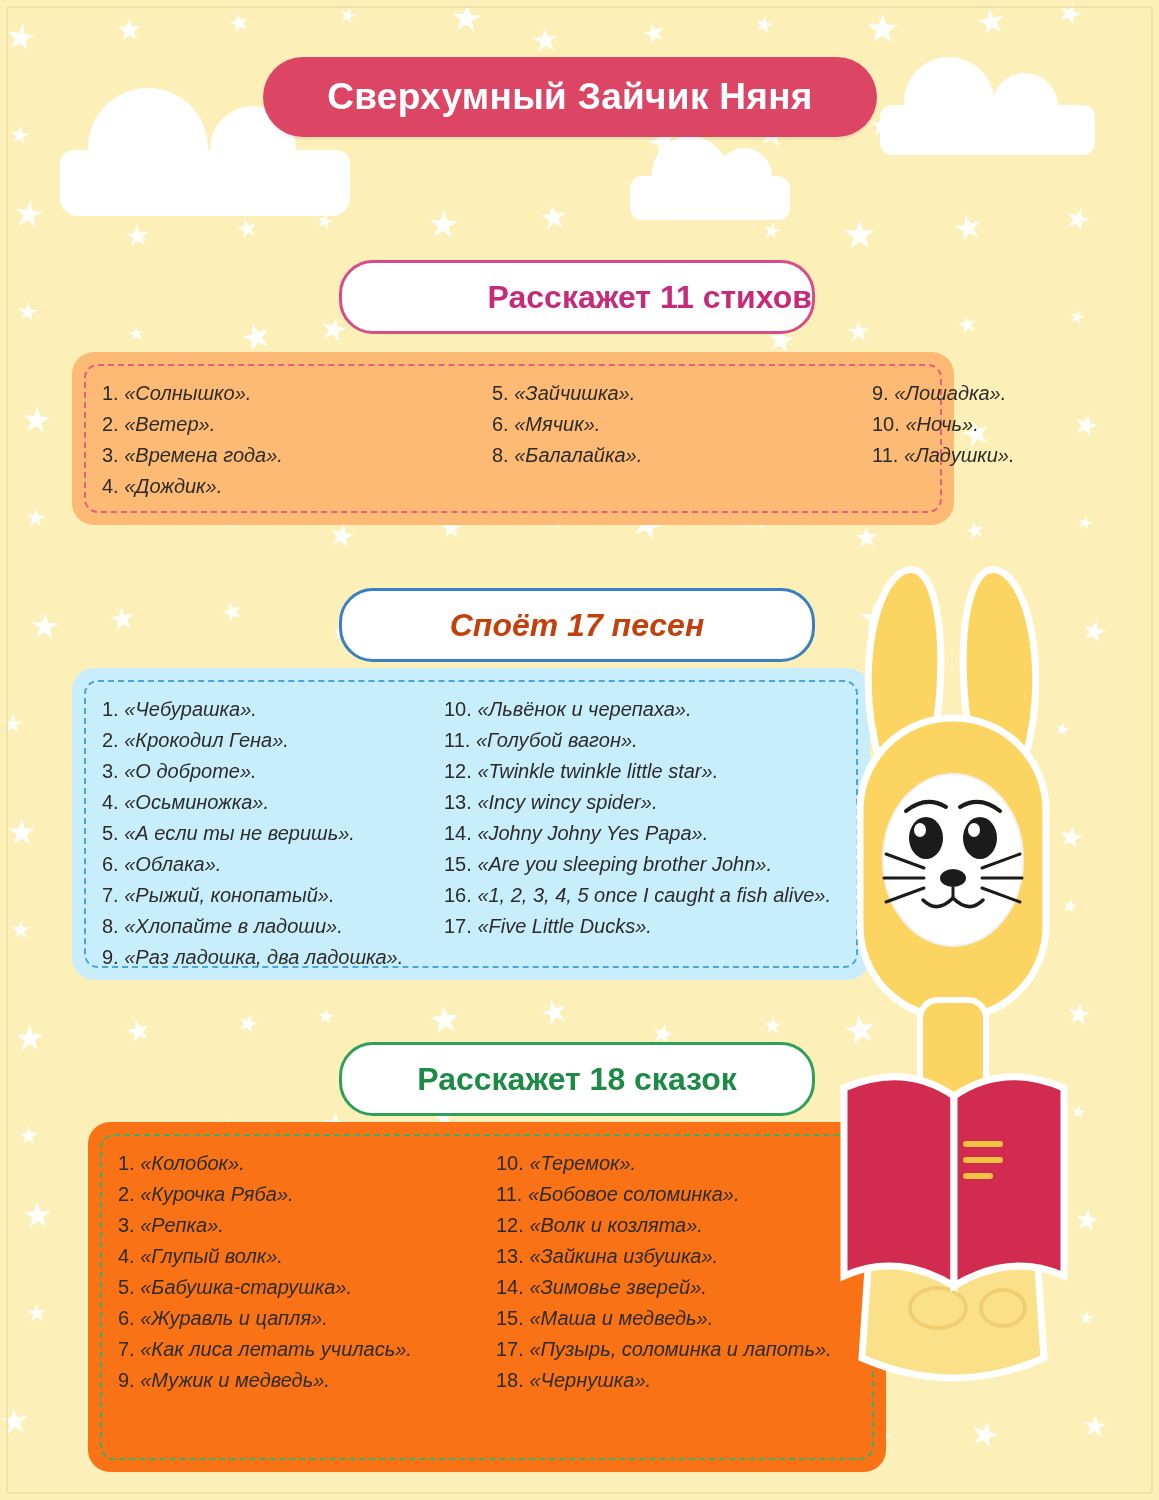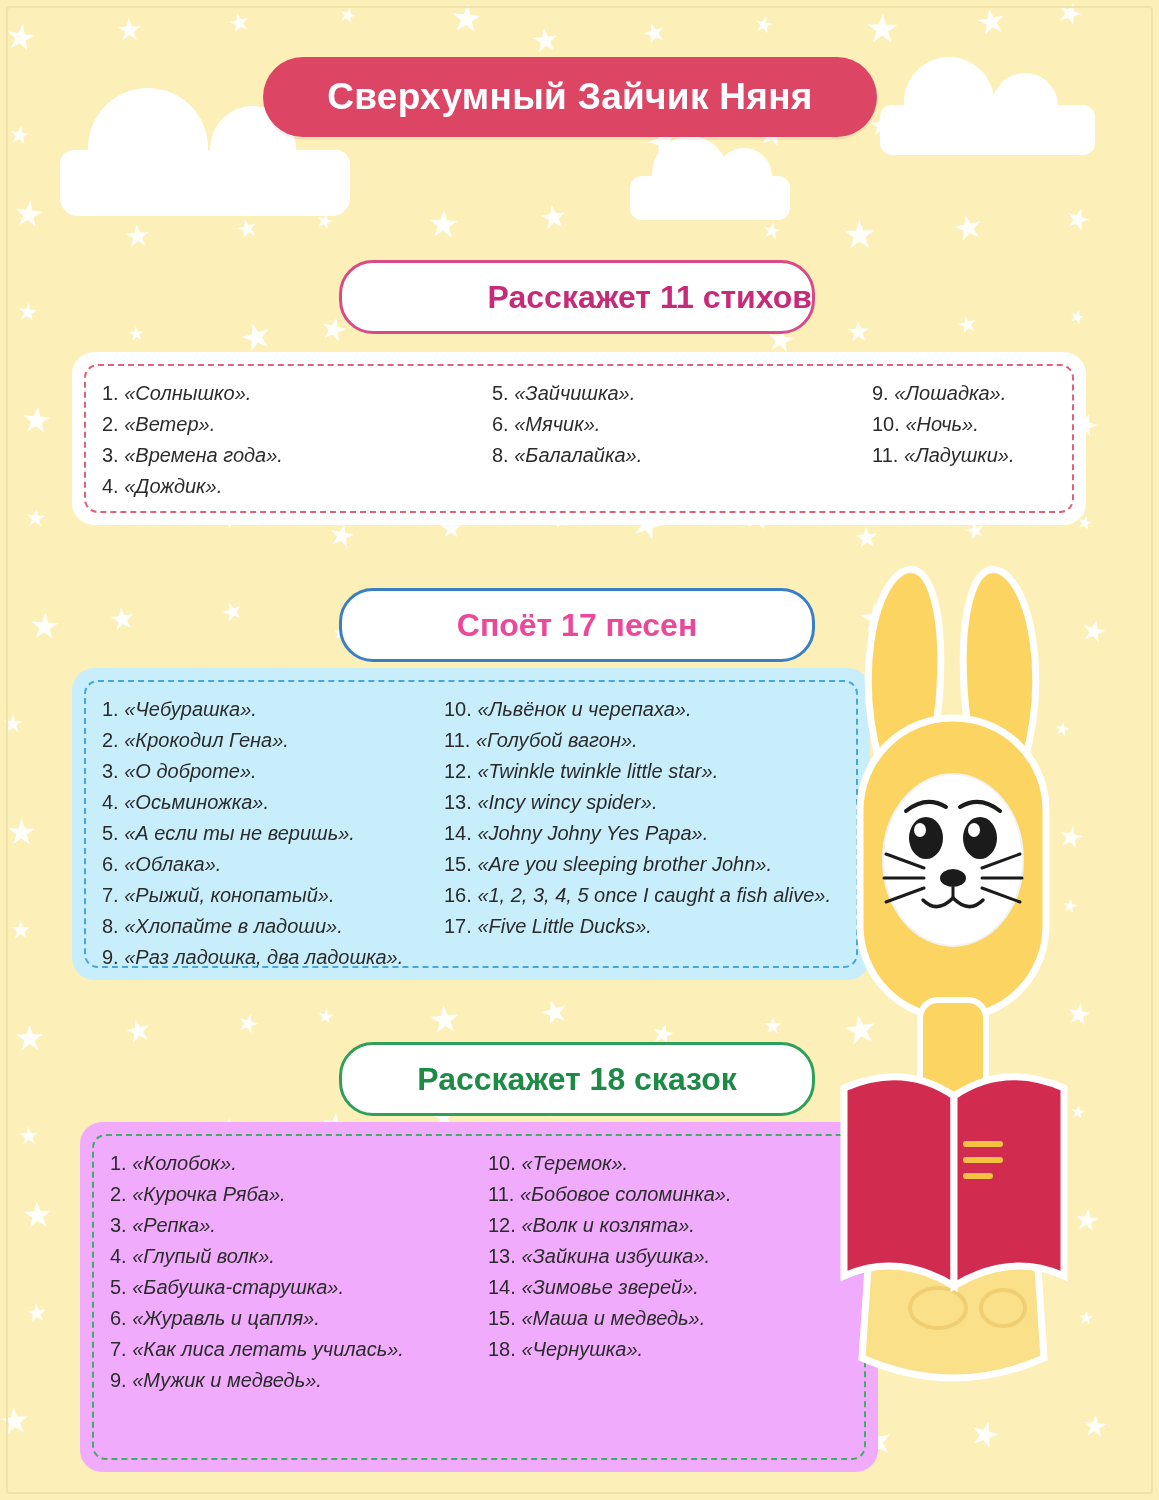--- a/index.html
+++ b/index.html
@@ -94,48 +94,48 @@
     border-radius: 34px;
     display: flex;
     align-items: center;
     justify-content: center;
     z-index: 4;
   }
   .sec-header span { font-size: 32px; font-weight: bold; }
   .hdr-poems  { left: 339px; top: 260px; width: 470px; border: 3px solid #d94b87; justify-content: flex-end; }
   .hdr-poems  span { color: #c62a79; }
   .hdr-songs  { left: 339px; top: 588px; width: 470px; border: 3px solid #3a7fc4; }
-  .hdr-songs  span { color: #ec4899; }
+  .hdr-songs  span { color: #c2410c; font-style: italic; }
   .hdr-tales  { left: 339px; top: 1042px; width: 470px; border: 3px solid #2fa05a; text-align: right; }
   .hdr-tales  span { color: #1d8b46; }
 
   
   .listbox {
     position: absolute;
     border-radius: 22px;
     z-index: 2;
   }
   .listbox .inner-dash {
     position: absolute;
     inset: 12px;
     border-radius: 14px;
   }
   .box-poems {
-    left: 72px; top: 352px; width: 1014px; height: 173px;
-    background: #ffffff;
+    left: 72px; top: 352px; width: 882px; height: 173px;
+    background: #fdba74;
   }
   .box-poems .inner-dash { border: 2px dashed #e2607c; }
   .box-songs {
     left: 72px; top: 668px; width: 798px; height: 312px;
     background: #c9eefb;
   }
   .box-songs .inner-dash { border: 2px dashed #4aa6d8; }
   .box-tales {
-    left: 80px; top: 1122px; width: 798px; height: 350px;
-    background: #f0abfc;
+    left: 88px; top: 1122px; width: 798px; height: 350px;
+    background: #f97316;
   }
   .box-tales .inner-dash { border: 2px dashed #3fae63; }
 
   .cols {
     position: absolute;
     inset: 26px 26px 20px 30px;
     display: flex;
     gap: 0;
   }
   .col { flex: 0 0 auto; }
@@ -420,20 +420,21 @@
         <div class="li"><span class="num">7.</span> <span>«Как лиса летать училась».</span></div>
         <div class="li"><span class="num">9.</span> <span>«Мужик и медведь».</span></div>
       </div>
       <div class="col">
         <div class="li"><span class="num">10.</span> <span>«Теремок».</span></div>
         <div class="li"><span class="num">11.</span> <span>«Бобовое соломинка».</span></div>
         <div class="li"><span class="num">12.</span> <span>«Волк и козлята».</span></div>
         <div class="li"><span class="num">13.</span> <span>«Зайкина избушка».</span></div>
         <div class="li"><span class="num">14.</span> <span>«Зимовье зверей».</span></div>
         <div class="li"><span class="num">15.</span> <span>«Маша и медведь».</span></div>
+        <div class="li"><span class="num">17.</span> <span>«Пузырь, соломинка и лапоть».</span></div>
         <div class="li"><span class="num">18.</span> <span>«Чернушка».</span></div>
       </div>
     </div>
   </div>
 
   <div class="bunny">
     <svg width="300" height="900" viewBox="0 0 300 900" xmlns="http://www.w3.org/2000/svg">
       <g>
         <path d="M52 215 C28 130 44 42 74 24 C104 8 116 70 112 140 C109 188 100 218 88 236 Z" fill="#fbd461" stroke="#ffffff" stroke-width="7"></path>
         <path d="M196 215 C220 130 204 42 174 24 C144 8 132 70 136 140 C139 188 148 218 160 236 Z" fill="#fbd461" stroke="#ffffff" stroke-width="7"></path>

